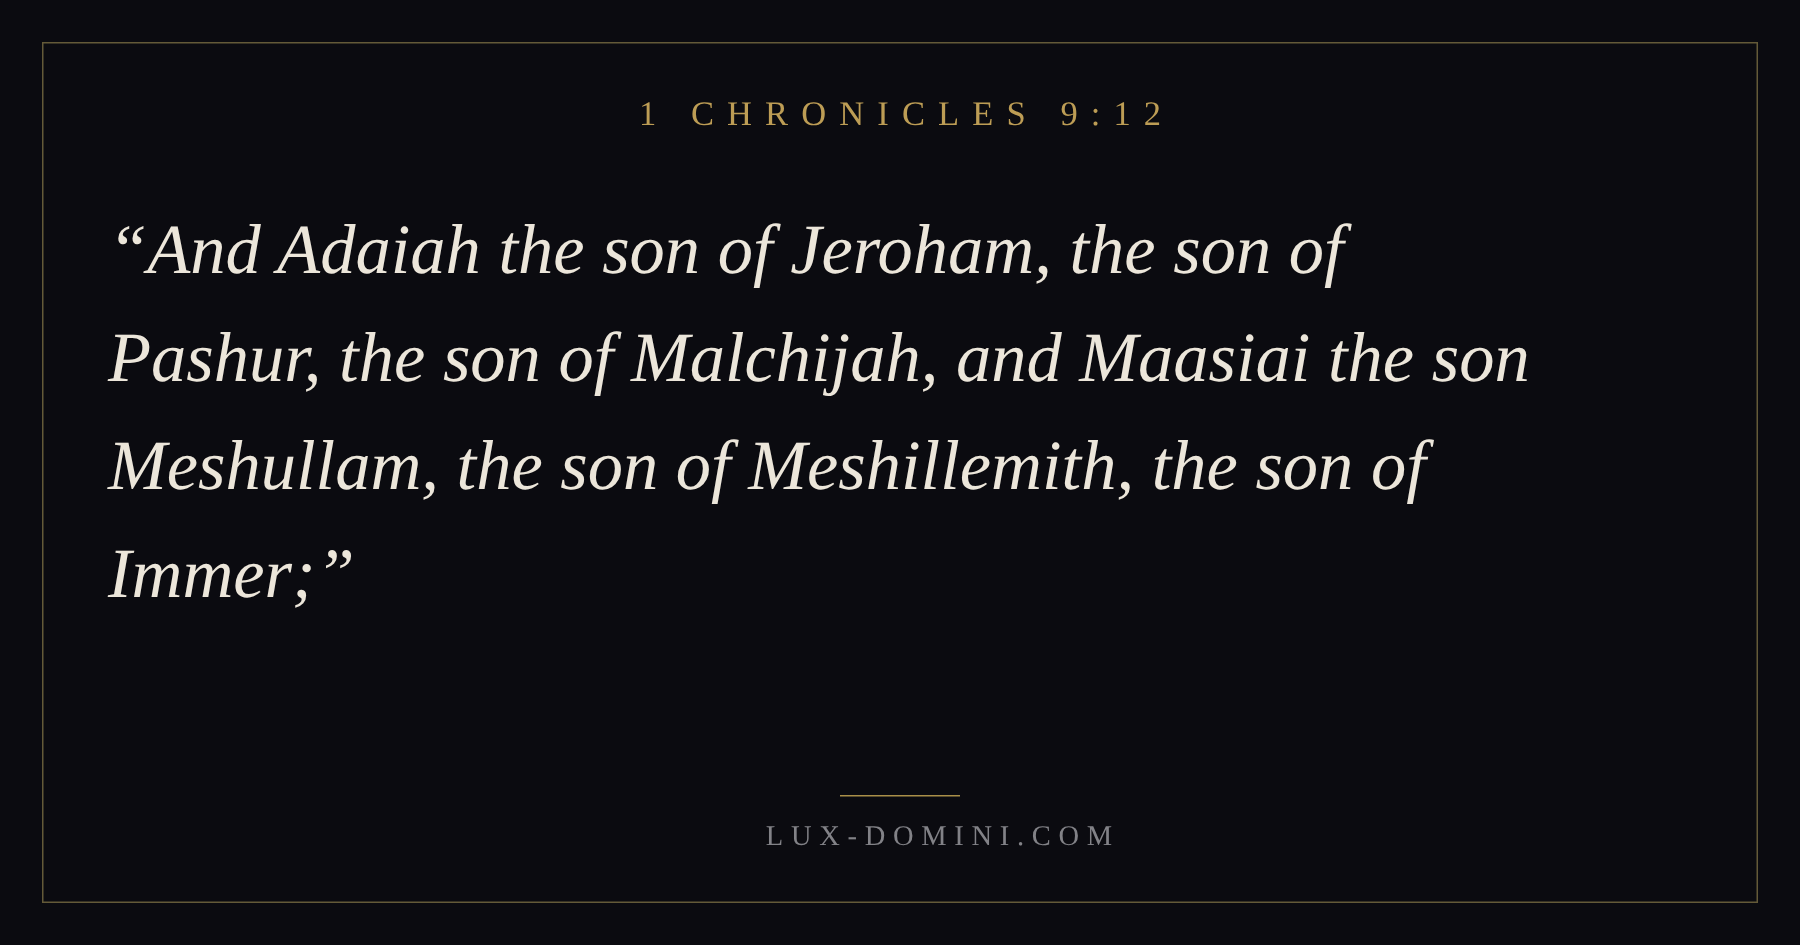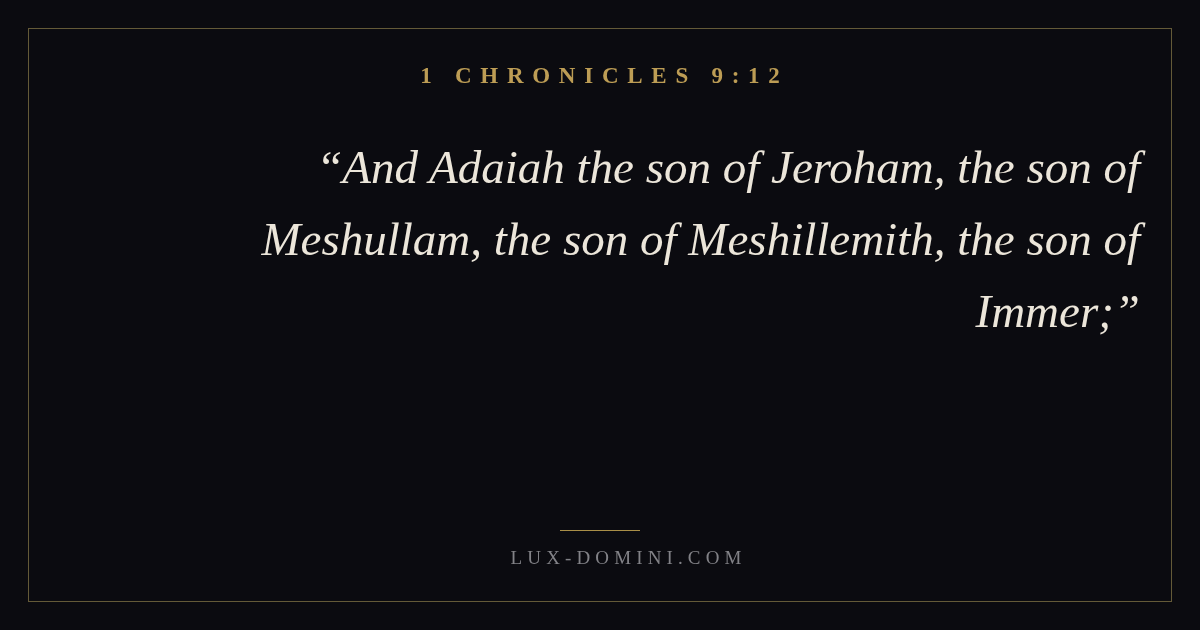--- a/index.html
+++ b/index.html
@@ -25,32 +25,32 @@
     pointer-events: none;
   }
   .reference {
     position: absolute;
     top: 63px;
     left: 0;
     width: 100%;
     text-align: center;
     color: #bd9d55;
     font-size: 23px;
-    font-weight: 700;
+    font-weight: 400;
     letter-spacing: 0.38em;
     padding-left: 0.38em;
     box-sizing: border-box;
     text-transform: uppercase;
   }
   .verse {
     position: absolute;
     top: 131px;
     left: 72px;
     right: 60px;
-    text-align: right;
+    text-align: left;
     color: #ece6da;
     font-style: italic;
     font-size: 47px;
     line-height: 72px;
     font-weight: 400;
   }
   .verse .vline {
     height: 72px;
     white-space: nowrap;
   }
@@ -80,20 +80,21 @@
 </head>
 <body>
 
 <div class="card">
   <div class="frame"></div>
 
   <div class="reference">1 CHRONICLES 9:12</div>
 
   <div class="verse">
     <div class="vline">“And Adaiah the son of Jeroham, the son of</div>
+    <div class="vline">Pashur, the son of Malchijah, and Maasiai the son</div>
     <div class="vline">Meshullam, the son of Meshillemith, the son of</div>
     <div class="vline">Immer;”</div>
   </div>
 
   <div class="divider"></div>
 
   <div class="domain">LUX-DOMINI.COM</div>
 </div>
 
 </body></html>

